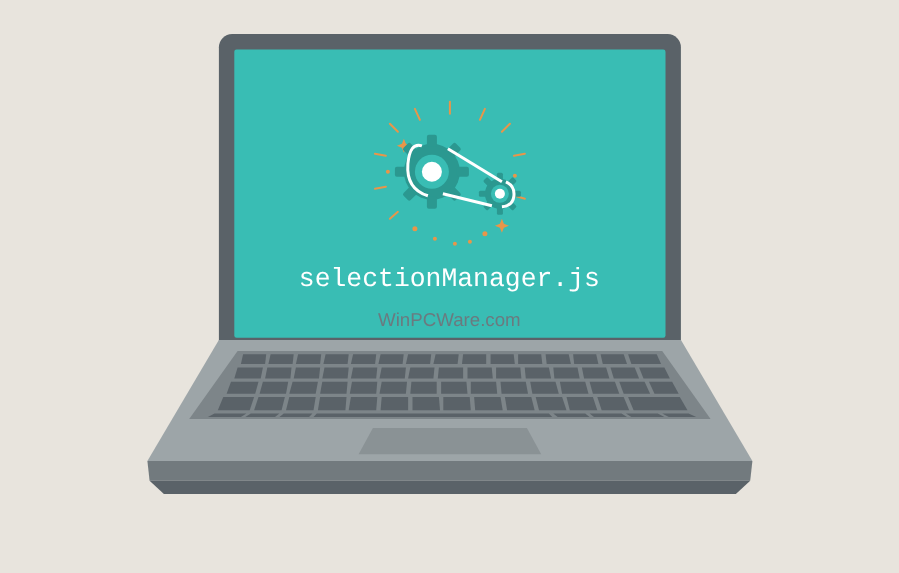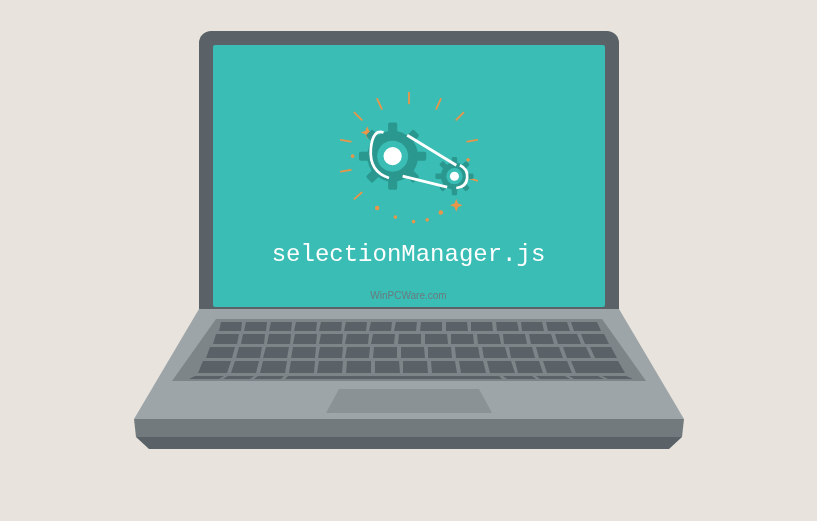--- a/index.html
+++ b/index.html
@@ -50,21 +50,21 @@
     }
     .filename {
       color: #ffffff;
       font-size: 24px;
       font-family: 'Courier New', monospace;
       margin-top: 8px;
       text-align: center;
     }
     .watermark {
       color: #6b7a7f;
-      font-size: 10px;
+      font-size: 17px;
       font-family: Arial, sans-serif;
       position: absolute;
       bottom: 6px;
       left: 50%;
       transform: translateX(-50%);
     }
     .laptop-base {
       position: absolute;
       bottom: 52px;
       left: 50%;

